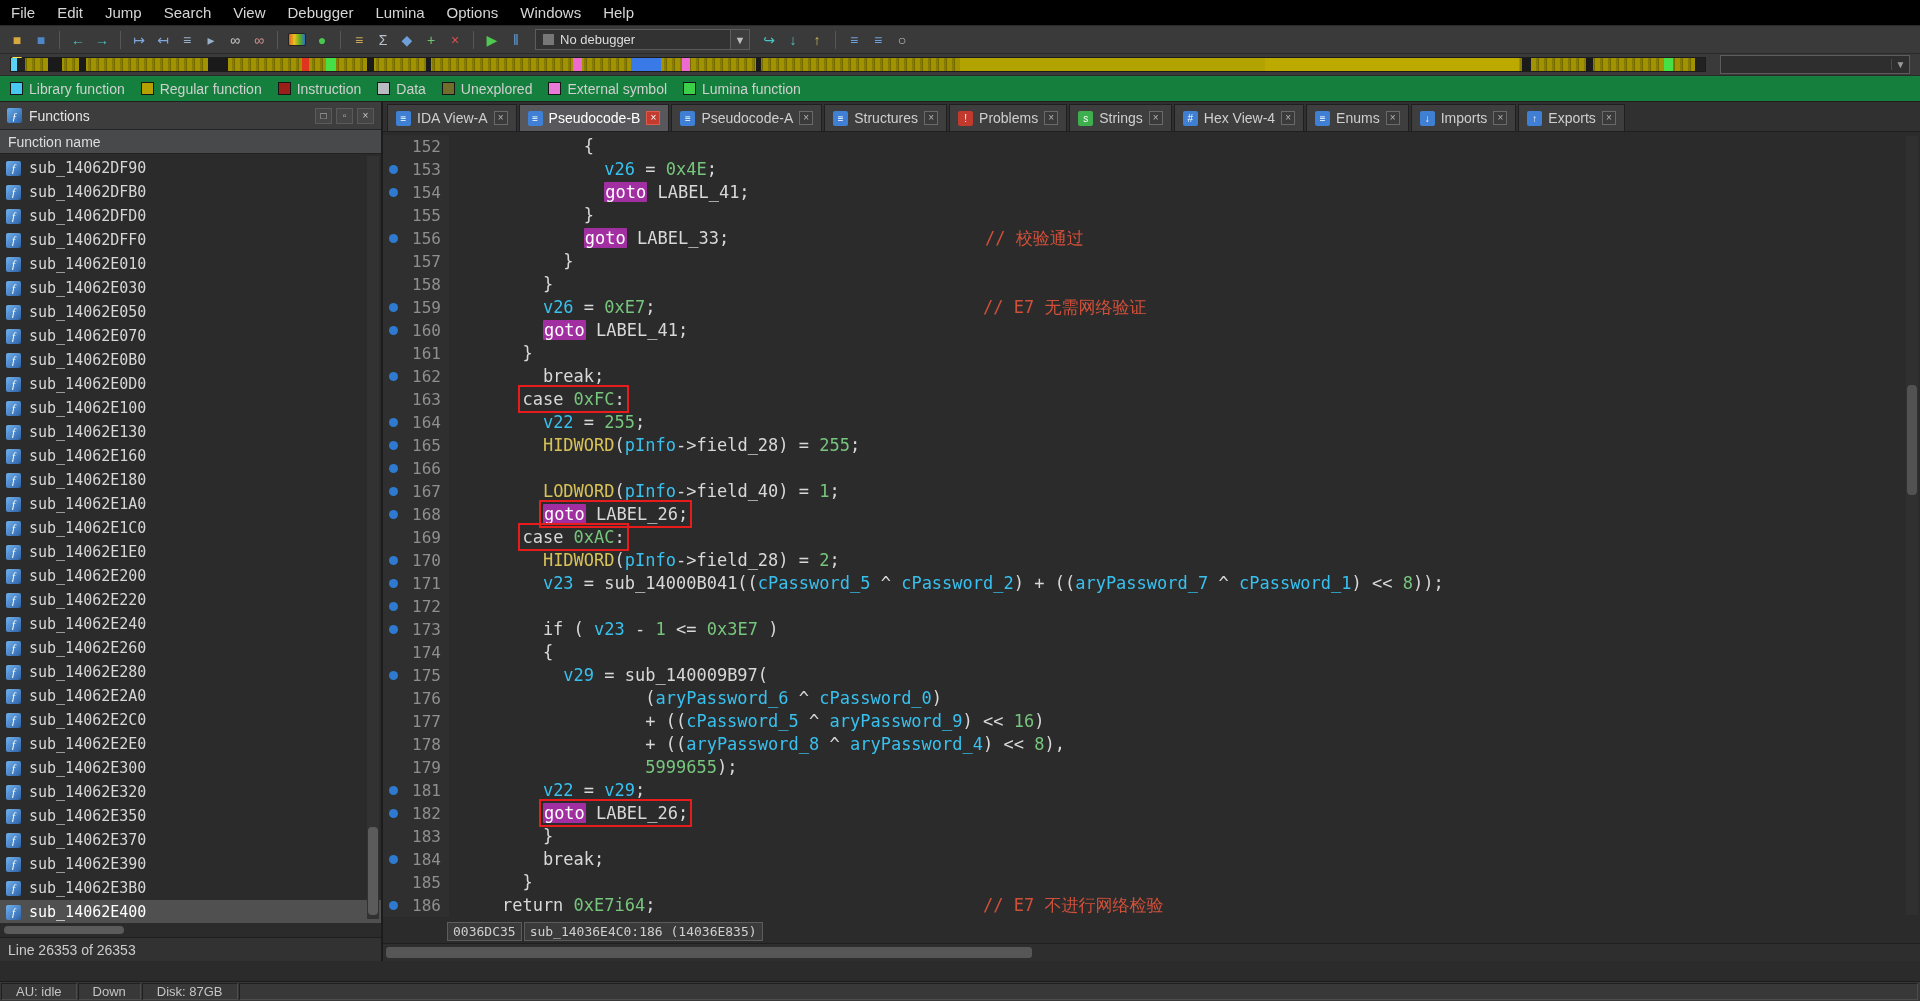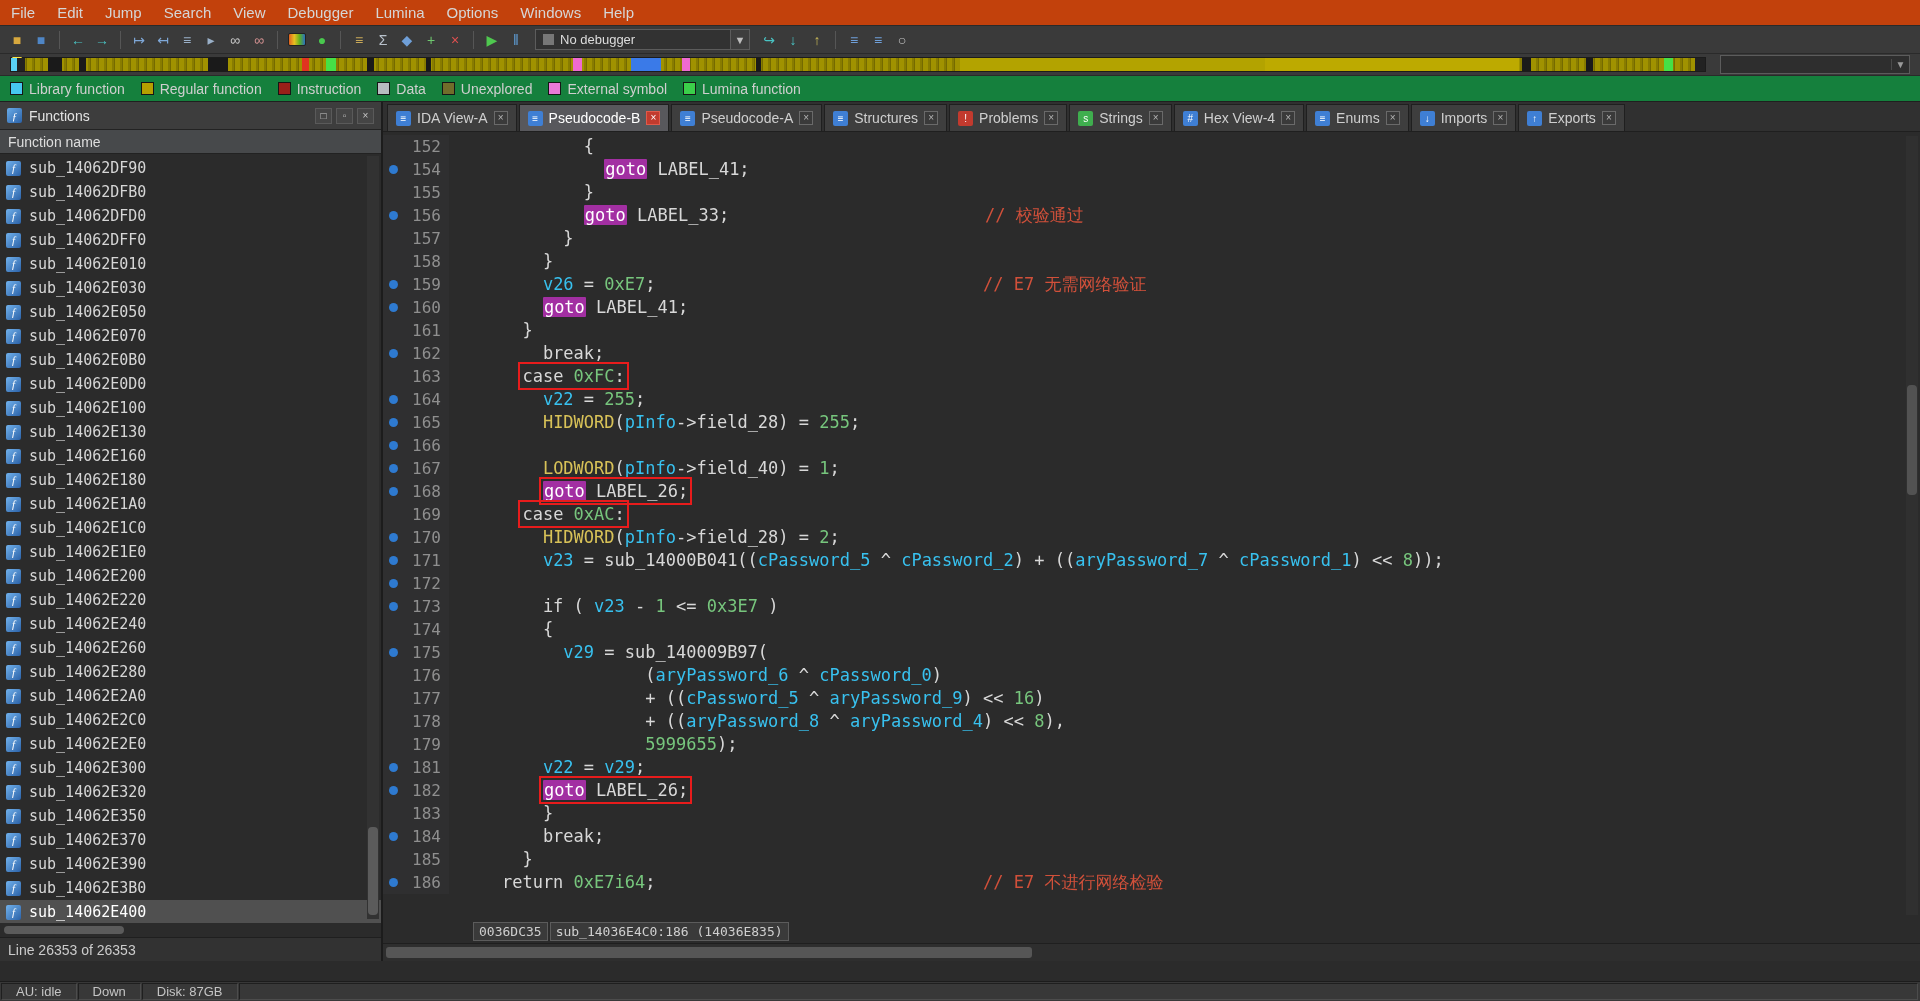--- a/index.html
+++ b/index.html
@@ -1,21 +1,21 @@
 <!DOCTYPE html>
 <html><head>
 <meta charset="utf-8">
 <style>
   * { margin:0; padding:0; box-sizing:border-box; }
   html,body { width:1920px; height:1001px; background:#2b2b2b; overflow:hidden;
               font-family:"Liberation Sans", sans-serif; }
   .app { width:1920px; height:1001px; display:flex; flex-direction:column; background:#2b2b2b; color:#d0d0d0; }
 
   
-  .menubar { height:26px; background:#c2410c; display:flex; align-items:stretch; border-bottom:1px solid #2a2a2a; }
+  .menubar { height:26px; background:#000000; display:flex; align-items:stretch; border-bottom:1px solid #2a2a2a; }
   .menu-item { padding:0 11px; font-size:15px; color:#d6d6d6; display:flex; align-items:center; cursor:default; }
 
   
   .toolbar { height:28px; background:#3a3a3a; display:flex; align-items:center; padding:0 6px; gap:2px; border-bottom:1px solid #2a2a2a; }
   .tbi { width:22px; height:22px; display:flex; align-items:center; justify-content:center; font-size:14px; border-radius:2px; cursor:default; }
   .tbi.grad { width:18px; height:13px; margin:0 3px; background:linear-gradient(90deg,#e06020,#e8c020,#5fb020,#2a70c0); border:1px solid #222; }
   .tb-sep { width:1px; height:18px; background:#565656; margin:0 5px; }
   .combo { height:21px; width:215px; margin:0 6px; background:#323232; border:1px solid #5c5c5c; display:flex; align-items:center; font-size:13px; color:#dcdcdc; }
   .combo .clabel { flex:1; padding-left:7px; display:flex; align-items:center; gap:6px; }
   .combo .cicon { width:11px; height:11px; background:#777; display:inline-block; }
@@ -75,21 +75,21 @@
   .tk-p { color:#d8d8d8; }
   .tk-v { color:#38c1ef; }
   .tk-n { color:#77c67d; }
   .tk-m { color:#d8c258;text-align:right; }
   .tk-c { color:#d1503a; }
   .tk-g { color:#ffffff; background:#a22fa2; padding:0 1px; border-radius:1px; }
   .redbox { outline:2px solid #e81c1c; outline-offset:2px; }
   .code-vscroll { position:absolute; right:2px; top:4px; bottom:4px; width:12px; background:#303030; }
   .code-vscroll .thumb { position:absolute; top:32%; left:1px; width:10px; height:110px; background:#525252; border-radius:4px; }
 
-  .codestatus { height:24px; display:flex; align-items:center; padding-left:90px; gap:2px; background:#2b2b2b; }
+  .codestatus { height:24px; display:flex; align-items:center; padding-left:64px; gap:2px; background:#2b2b2b; }
   .addr-box { border:1px solid #5c5c5c; background:#3a3a3a; color:#cfcfcf; font-family:"DejaVu Sans Mono", monospace; font-size:13px; padding:1px 5px; }
   .hscroll { height:18px; background:#2e2e2e; border-top:1px solid #1f1f1f; position:relative; }
   .hscroll .thumb { position:absolute; left:3px; top:3px; height:11px; width:42%; background:#565656; border-radius:3px; }
 
   
   .statusbar { height:20px; background:#383838; border-top:1px solid #1c1c1c; display:flex; align-items:stretch; font-size:13px; color:#c4c4c4;margin-top:20px; }
   .status-cell { display:flex; align-items:center; padding:0 14px; border:1px solid; border-color:#1f1f1f #4c4c4c #4c4c4c #1f1f1f; margin:1px 0 1px 1px; white-space:nowrap; }
   .status-fill { flex:1; border:1px solid; border-color:#1f1f1f #4c4c4c #4c4c4c #1f1f1f; margin:1px 2px 1px 1px; }
 </style>
 </head>
@@ -415,20 +415,21 @@
           </div>
           <div class="tab">
             <span class="tab-icon" style="background: rgb(63, 127, 212);">↑</span>
             <span>Exports</span>
             <span class="tab-close">×</span>
           </div>
         </div>
       <div class="codewrap">
         <div>
             <div class="code-line"><span class="gut"><span class="dotcell"></span><span class="lnum">152</span></span><span class="ltext"><span class="tk-p">            {</span></span></div>
+            <div class="code-line"><span class="gut"><span class="dotcell"><span class="dot"></span></span><span class="lnum">153</span></span><span class="ltext"><span class="tk-p">              </span><span class="tk-v">v26</span><span class="tk-p"> = </span><span class="tk-n">0x4E</span><span class="tk-p">;</span></span></div>
             <div class="code-line"><span class="gut"><span class="dotcell"><span class="dot"></span></span><span class="lnum">154</span></span><span class="ltext"><span class="tk-p">              </span><span class="tk-g">goto</span><span class="tk-p"> LABEL_41;</span></span></div>
             <div class="code-line"><span class="gut"><span class="dotcell"></span><span class="lnum">155</span></span><span class="ltext"><span class="tk-p">            }</span></span></div>
             <div class="code-line"><span class="gut"><span class="dotcell"><span class="dot"></span></span><span class="lnum">156</span></span><span class="ltext"><span class="tk-p">            </span><span class="tk-g">goto</span><span class="tk-p"> LABEL_33;</span><span class="tk-p">                         </span><span class="tk-c">// 校验通过</span></span></div>
             <div class="code-line"><span class="gut"><span class="dotcell"></span><span class="lnum">157</span></span><span class="ltext"><span class="tk-p">          }</span></span></div>
             <div class="code-line"><span class="gut"><span class="dotcell"></span><span class="lnum">158</span></span><span class="ltext"><span class="tk-p">        }</span></span></div>
             <div class="code-line"><span class="gut"><span class="dotcell"><span class="dot"></span></span><span class="lnum">159</span></span><span class="ltext"><span class="tk-p">        </span><span class="tk-v">v26</span><span class="tk-p"> = </span><span class="tk-n">0xE7</span><span class="tk-p">;</span><span class="tk-p">                                </span><span class="tk-c">// E7 无需网络验证</span></span></div>
             <div class="code-line"><span class="gut"><span class="dotcell"><span class="dot"></span></span><span class="lnum">160</span></span><span class="ltext"><span class="tk-p">        </span><span class="tk-g">goto</span><span class="tk-p"> LABEL_41;</span></span></div>
             <div class="code-line"><span class="gut"><span class="dotcell"></span><span class="lnum">161</span></span><span class="ltext"><span class="tk-p">      }</span></span></div>
             <div class="code-line"><span class="gut"><span class="dotcell"><span class="dot"></span></span><span class="lnum">162</span></span><span class="ltext"><span class="tk-p">        break;</span></span></div>
             <div class="code-line"><span class="gut"><span class="dotcell"></span><span class="lnum">163</span></span><span class="ltext"><span class="tk-p">      </span><span class="redbox"><span class="tk-p">case </span><span class="tk-n">0xFC</span><span class="tk-p">:</span></span></span></div>

